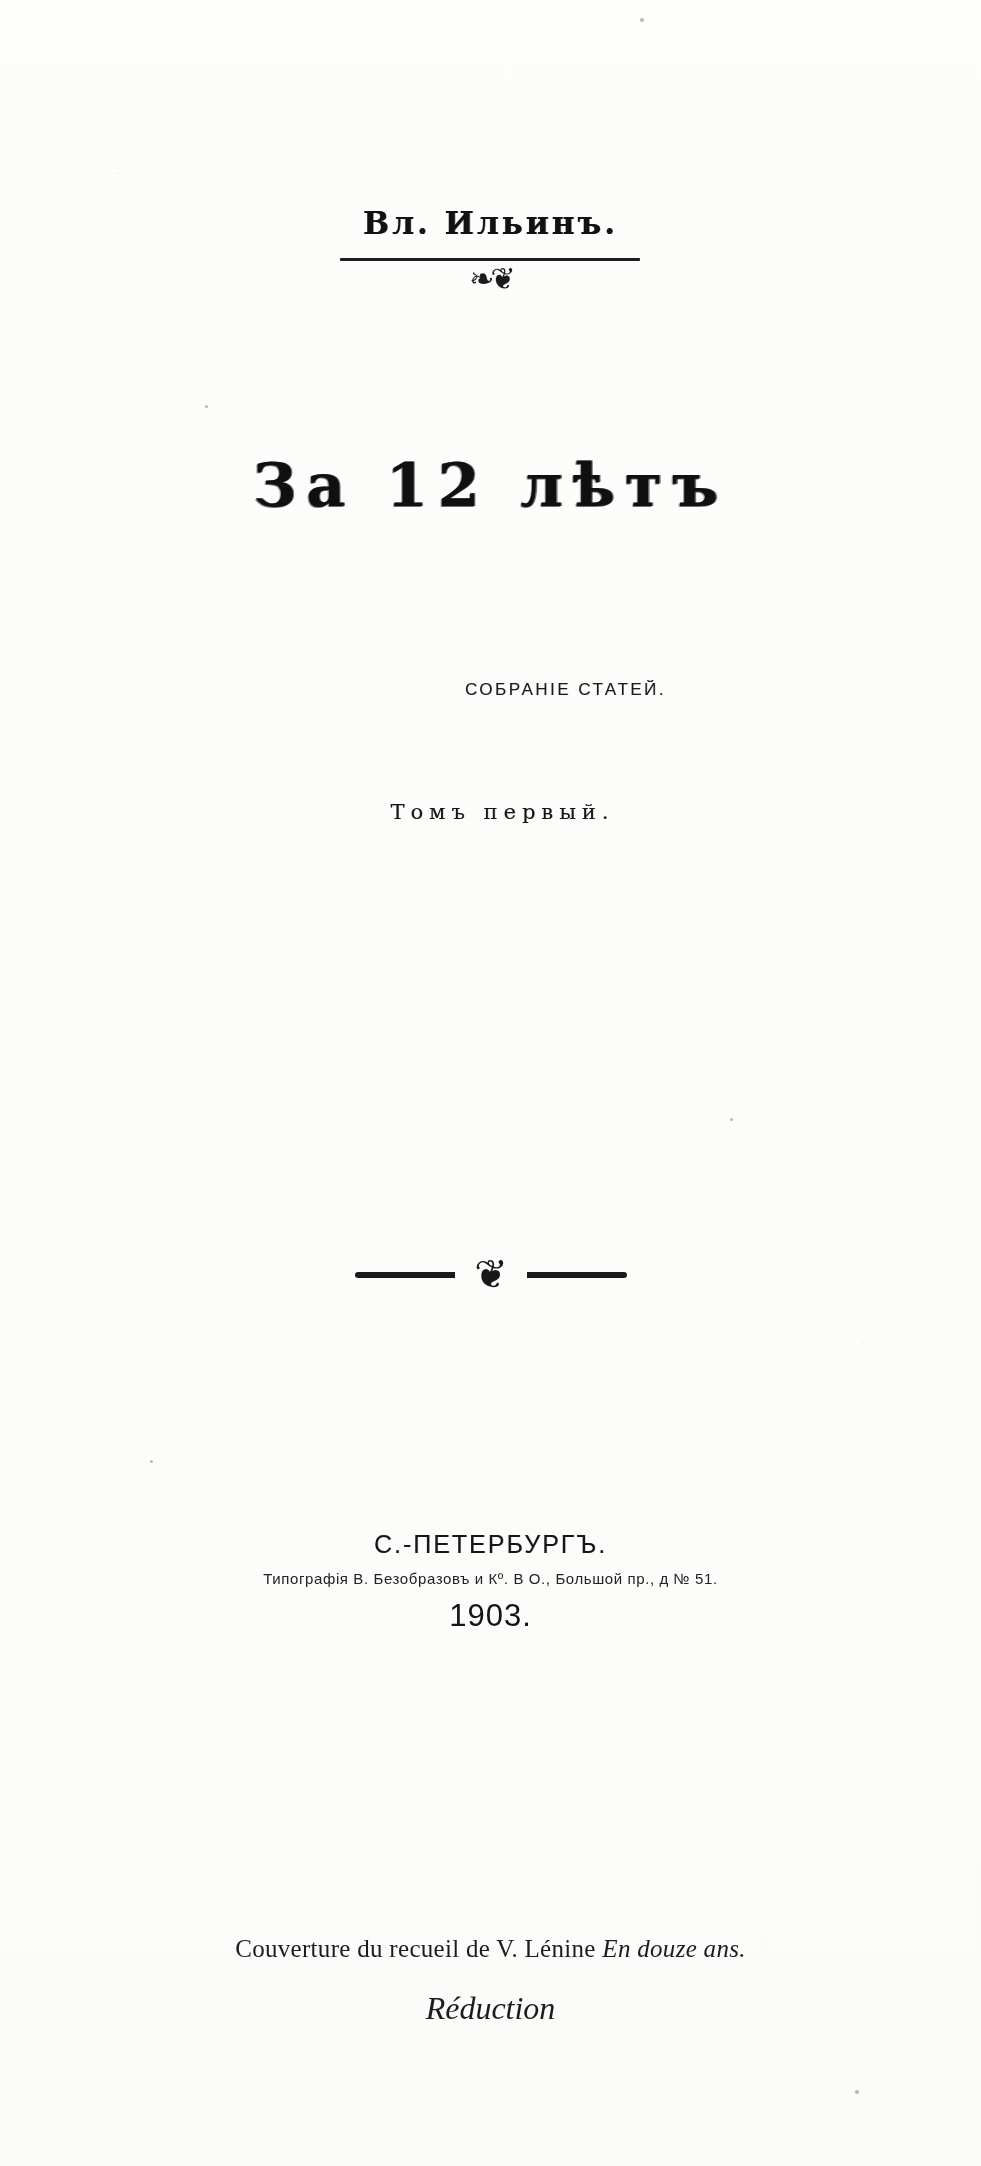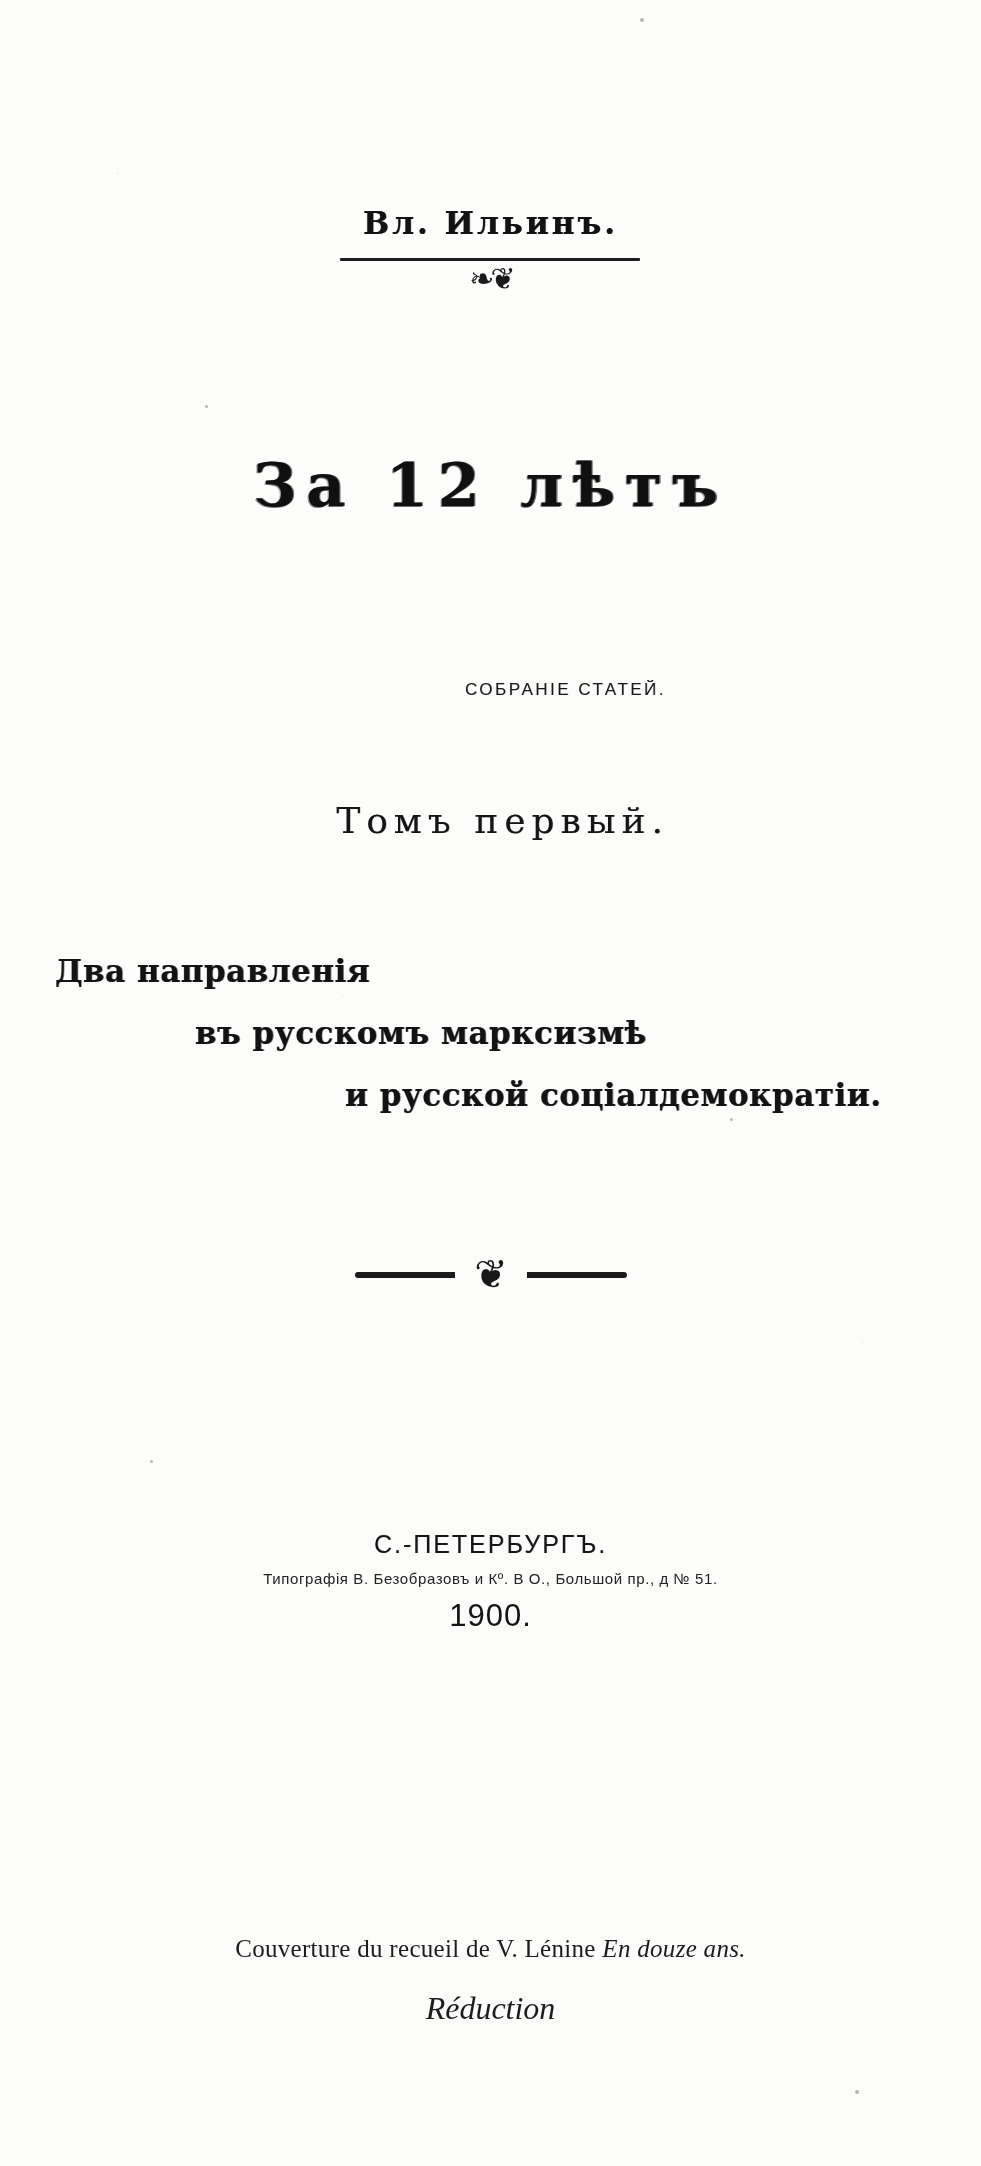--- a/index.html
+++ b/index.html
@@ -109,21 +109,21 @@
 
   .volume {
     position: absolute;
     left: 0;
     top: 800px;
     width: 981px;
     text-align: center;
     padding-left: 24px;
     box-sizing: border-box;
     font-family: "DejaVu Serif", serif;
-    font-size: 36px;
+    font-size: 21px;
     letter-spacing: 6px;
     color: #151515;
     text-shadow: 0.5px 0 0 rgba(0,0,0,0.35);
   }
 
   .desc {
     position: absolute;
     left: 55px;
     top: 940px;
     width: 880px;
@@ -249,37 +249,32 @@
     <div class="rule-author"></div>
 
     <div class="ornament-small">❧❦</div>
 
     <div class="main-title">За 12 лѣтъ</div>
 
     <div class="subtitle-collection">СОБРАНІЕ СТАТЕЙ.</div>
 
     <div class="volume">Томъ первый.</div>
 
-    <div class="desc">
-      <span class="l1">Два направленія</span>
-      <span class="l2">въ русскомъ марксизмѣ</span>
-      <span class="l3">и русской соціалдемократіи.</span>
-    </div>
 
     <div class="ornament-mid">
       <div class="bar-l"></div>
       <div class="knot">❦</div>
       <div class="bar-r"></div>
     </div>
 
     <div class="imprint-city">С.-ПЕТЕРБУРГЪ.</div>
 
     <div class="imprint-printer">Типографія В. Безобразовъ и Кº. В О., Большой пр., д № 51.</div>
 
-    <div class="imprint-year">1900.</div>
+    <div class="imprint-year">1903.</div>
 
     <div class="speck" style="left:640px; top:18px; width:4px; height:4px;"></div>
     <div class="speck" style="left:205px; top:405px; width:3px; height:3px;"></div>
     <div class="speck" style="left:730px; top:1118px; width:3px; height:3px;"></div>
     <div class="speck" style="left:150px; top:1460px; width:3px; height:3px;"></div>
   </div>
 
   <div class="caption">
     <span>Couverture du recueil de V. Lénine </span><span class="it">En douze ans.</span>
   </div>

